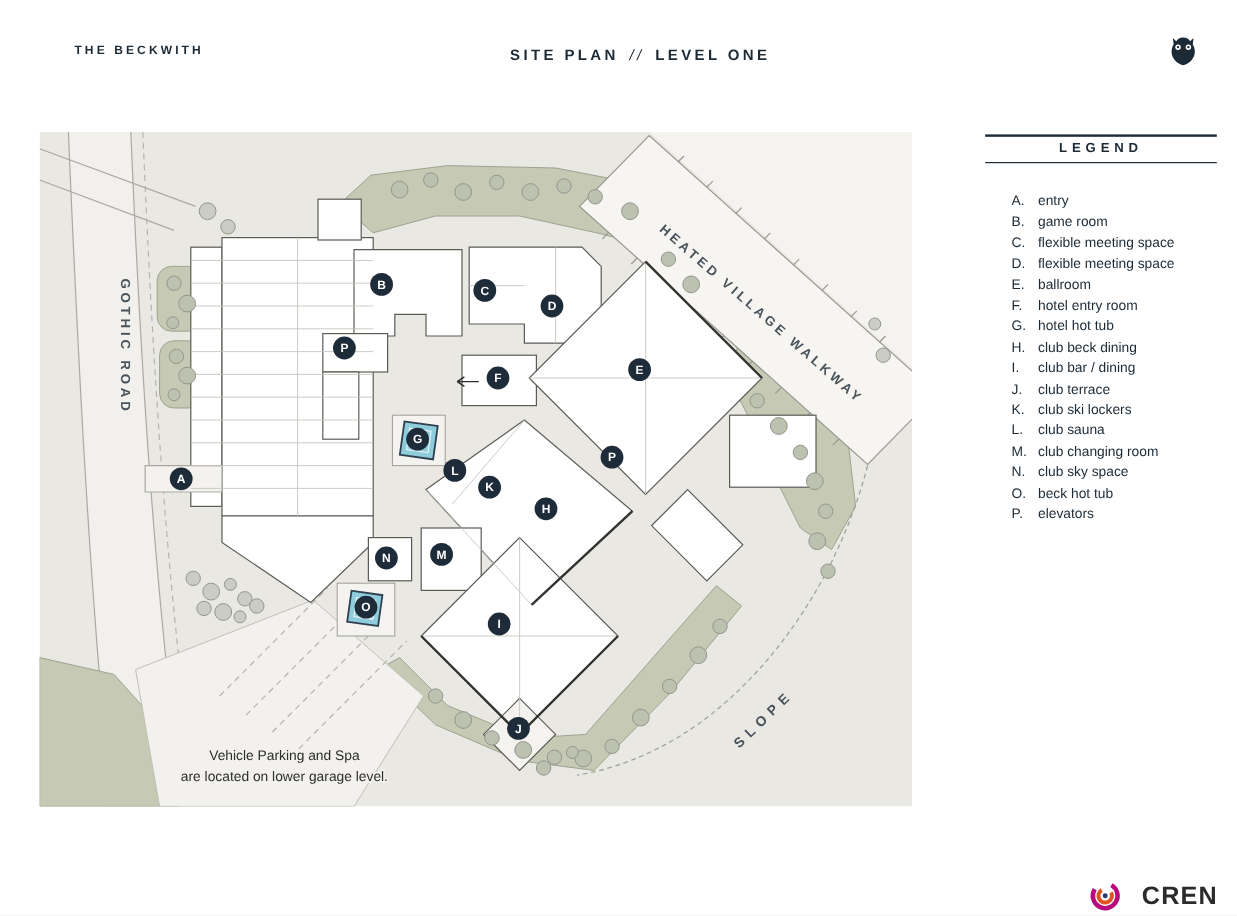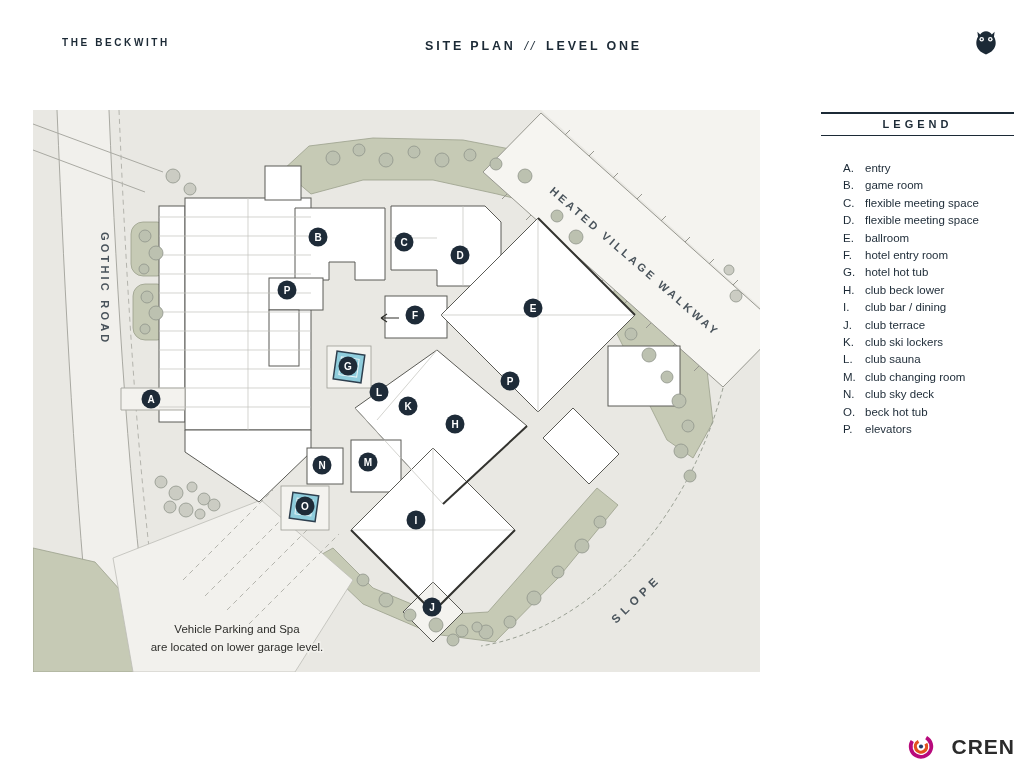--- a/index.html
+++ b/index.html
@@ -316,21 +316,21 @@
         <span class="legend-label">hotel entry room</span>
       </div>
 
       <div class="legend-row">
         <span class="legend-key">G.</span>
         <span class="legend-label">hotel hot tub</span>
       </div>
 
       <div class="legend-row">
         <span class="legend-key">H.</span>
-        <span class="legend-label">club beck lower</span>
+        <span class="legend-label">club beck dining</span>
       </div>
 
       <div class="legend-row">
         <span class="legend-key">I.</span>
         <span class="legend-label">club bar / dining</span>
       </div>
 
       <div class="legend-row">
         <span class="legend-key">J.</span>
         <span class="legend-label">club terrace</span>
@@ -346,21 +346,21 @@
         <span class="legend-label">club sauna</span>
       </div>
 
       <div class="legend-row">
         <span class="legend-key">M.</span>
         <span class="legend-label">club changing room</span>
       </div>
 
       <div class="legend-row">
         <span class="legend-key">N.</span>
-        <span class="legend-label">club sky deck</span>
+        <span class="legend-label">club sky space</span>
       </div>
 
       <div class="legend-row">
         <span class="legend-key">O.</span>
         <span class="legend-label">beck hot tub</span>
       </div>
 
       <div class="legend-row">
         <span class="legend-key">P.</span>
         <span class="legend-label">elevators</span>

